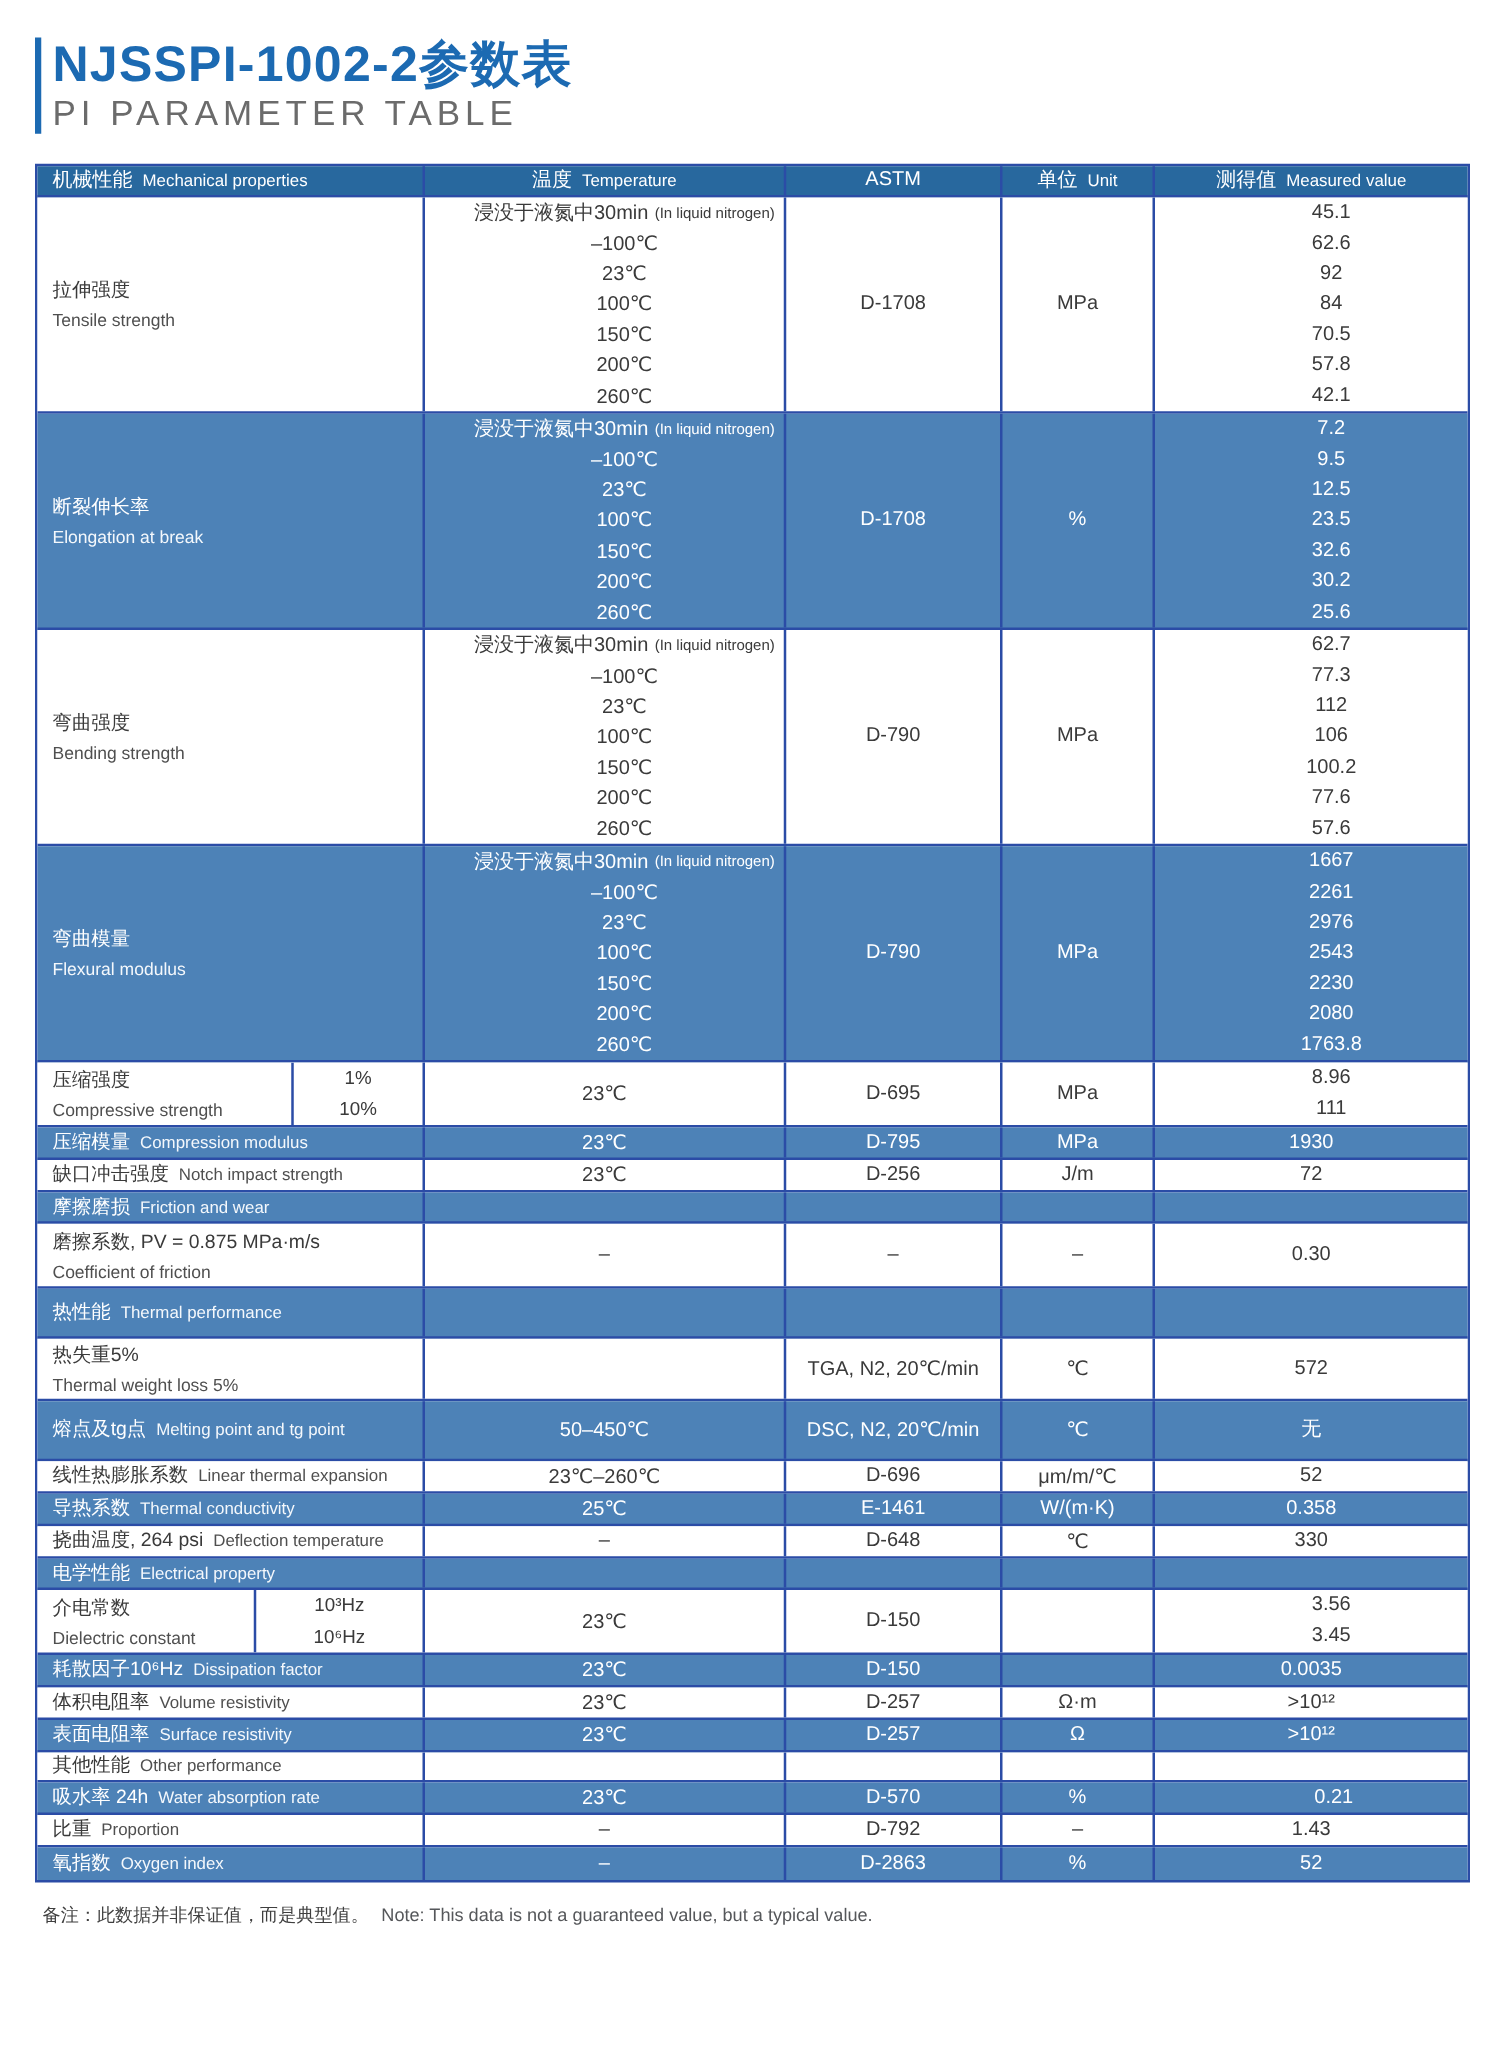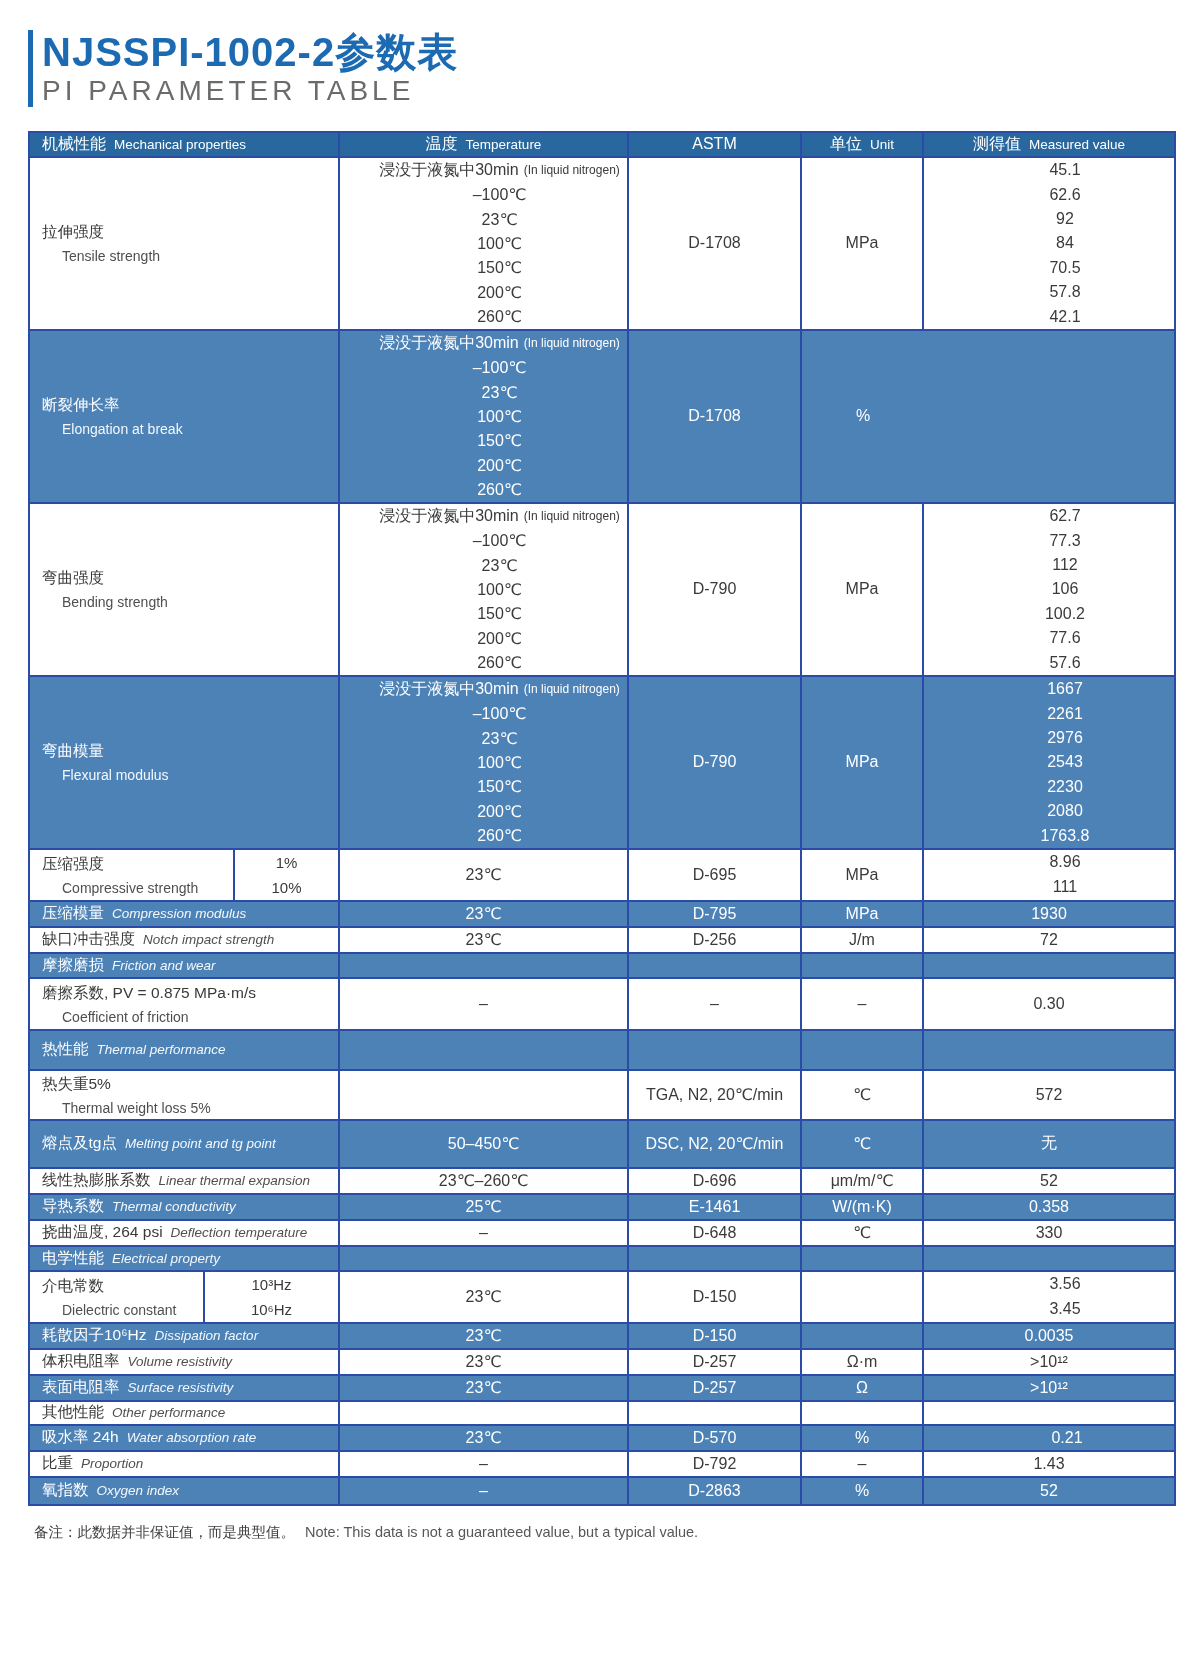--- a/index.html
+++ b/index.html
@@ -40,24 +40,24 @@
     text-align:center;overflow:hidden;min-width:0;
   }
   .cell:last-child{border-right:none;}
   .cell.prop{justify-content:flex-start;text-align:left;padding-left:12px;}
 
   .thead{background:var(--head-bg);color:#fff;}
   .thead .zh{font-size:16px;}
   .thead .en{font-size:13.5px;margin-left:8px;}
 
   .zh{font-size:15.5px;}
-  .en{font-size:13.5px;margin-left:20px;}
+  .en{font-size:13.5px;}
   .trow:not(.blue):not(.thead) .en{color:#4f4f4f;}
   .trow.blue .en{color:#f4f8fc;}
-  .inline .en{margin-left:8px;font-style:italic;}
+  .inline .en{margin-left:8px;}
 
   .stack{display:flex;flex-direction:column;gap:5px;}
   .stack .zh{font-size:15.5px;}
   .stack .en{font-size:14px;}
 
   .lines{display:flex;flex-direction:column;width:100%;height:100%;padding-left:32px;}
   .lines .line{flex:1;display:flex;align-items:center;justify-content:center;}
   .small-note{font-size:12px;margin-left:5px;}
 
   .cell.split{padding:0;align-items:stretch;}
@@ -163,20 +163,31 @@
             <div class="line">200℃</div>
             <div class="line">260℃</div>
           </div>
         </div>
         <div class="cell" style="width: 173px; flex: 0 0 173px;">
           <span>D-1708</span>
         </div>
         <div class="cell" style="width: 122px; flex: 0 0 122px;">
           <span>%</span>
         </div>
+        <div class="cell" style="width: 250px; flex: 0 0 250px;">
+          <div class="lines">
+            <div class="line">7.2</div>
+            <div class="line">9.5</div>
+            <div class="line">12.5</div>
+            <div class="line">23.5</div>
+            <div class="line">32.6</div>
+            <div class="line">30.2</div>
+            <div class="line">25.6</div>
+          </div>
+        </div>
       </div>
       <div class="trow" style="height: 173px;">
         <div class="cell prop" style="width: 310px; flex: 0 0 310px;">
           <div class="stack">
             <span class="zh">弯曲强度</span>
             <span class="en">Bending strength</span>
           </div>
         </div>
         <div class="cell" style="width: 289px; flex: 0 0 289px;">
           <div class="lines">

